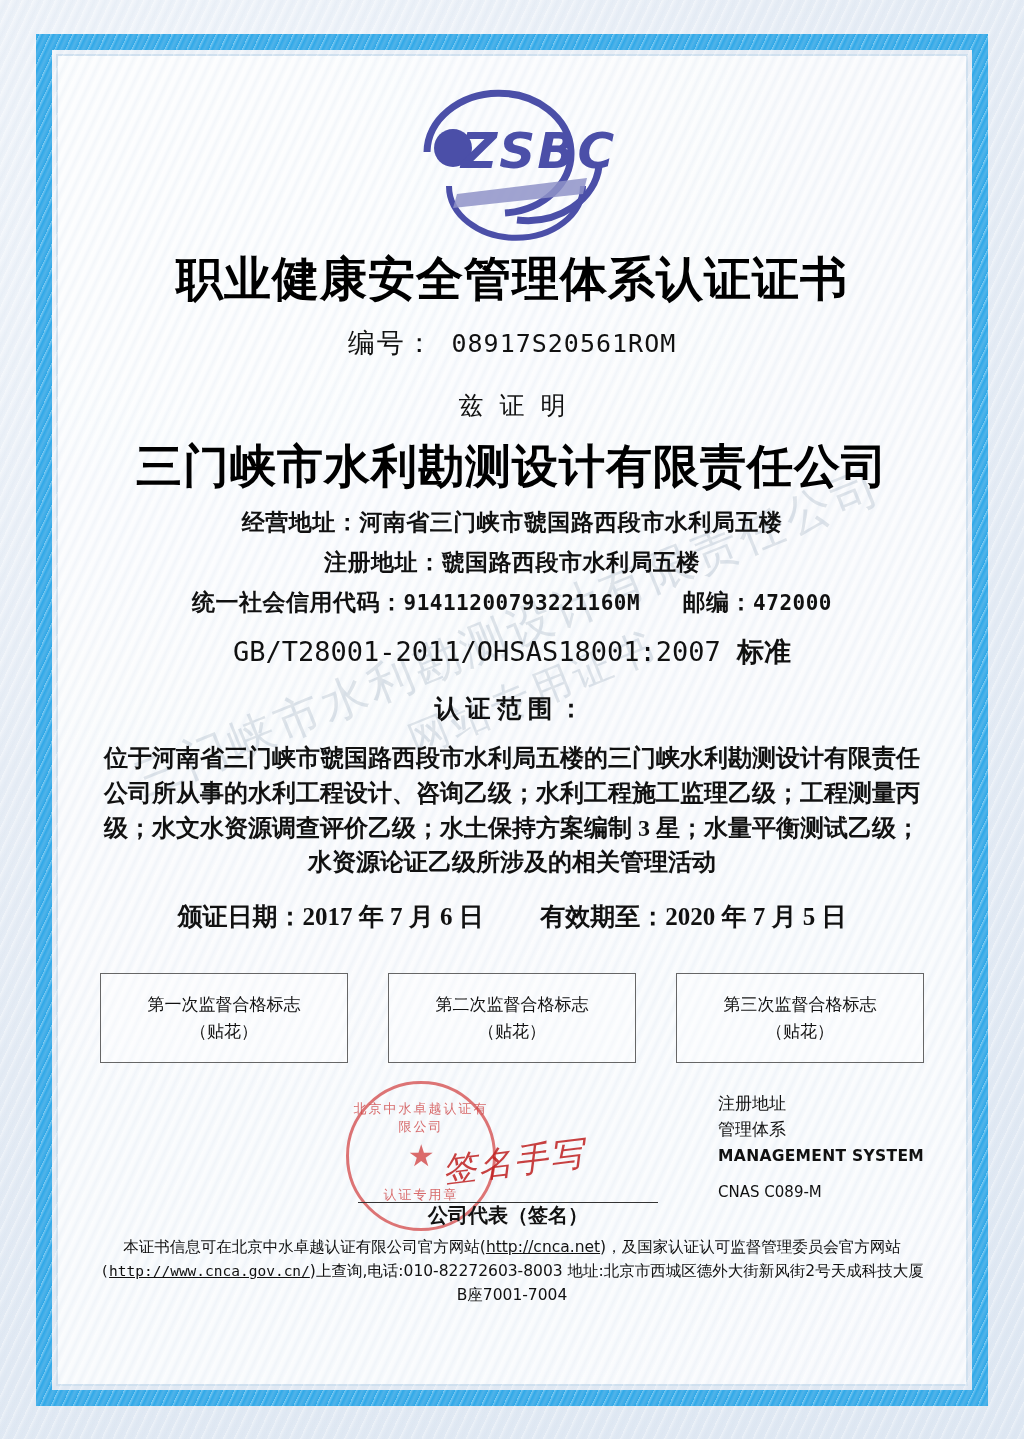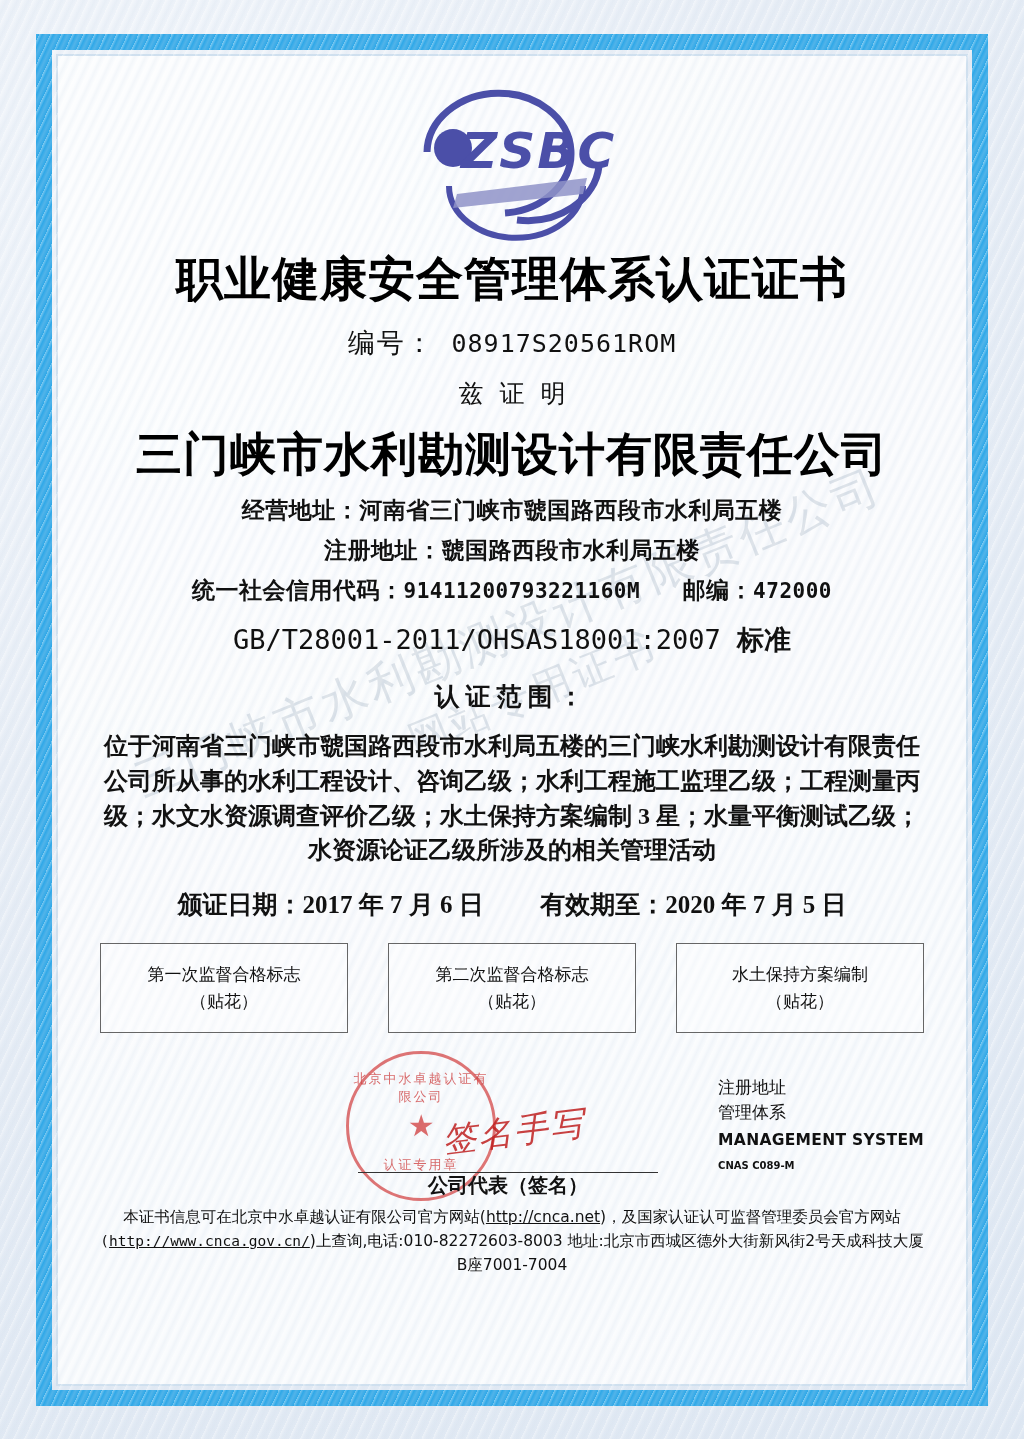--- a/index.html
+++ b/index.html
@@ -113,21 +113,21 @@
     font-family: "Liberation Serif", serif;
   }
   .cert-no .label { letter-spacing: 2px; }
   .cert-no .value {
     font-family: "DejaVu Sans Mono", monospace;
     font-size: 25px;
     margin-left: 10px;
     letter-spacing: 1px;
   }
   .hereby {
-    margin-top: 16px;
+    margin-top: 28px;
     font-size: 25px;
     letter-spacing: 16px;
     padding-left: 16px;
   }
   .company-name {
     margin-top: 14px;
     font-family: "DejaVu Sans", sans-serif;
     font-weight: bold;
     font-size: 46px;
     letter-spacing: 1px;
@@ -182,21 +182,21 @@
   .dates .sp { display: inline-block; width: 44px; }
   .note {
     margin-top: 8px;
     font-size: 18.5px;
     font-family: "DejaVu Sans", sans-serif;
     letter-spacing: 0px;
   }
 
   
   .boxes {
-    margin-top: 22px;
+    margin-top: 40px;
     display: flex;
     justify-content: space-between;
     padding: 0 6px;
   }
   .sup-box {
     width: 246px;
     height: 88px;
     border: 1px solid #666;
     display: flex;
     flex-direction: column;
@@ -297,23 +297,23 @@
   }
   .cnas-text .cn-line { font-size: 17px; color: #111; }
   .cnas-text .en-line {
     font-size: 15.5px;
     font-weight: bold;
     color: #111;
     margin-top: 3px;
     letter-spacing: .3px;
   }
   .cnas-text .code-line {
-    font-size: 10px;
-    font-weight: bold;
-    margin-top: 6px;
+    font-size: 15px;
+    font-weight: normal;
+    margin-top: 12px;
   }
 
   
   .footer {
     margin-top: 6px;
     font-size: 15.5px;
     font-family: "DejaVu Sans", sans-serif;
     line-height: 1.55;
     color: #111;
     padding: 0 4px;
@@ -393,21 +393,21 @@
     <div class="boxes">
       <div class="sup-box">
         <div>第一次监督合格标志</div>
         <div>（贴花）</div>
       </div>
       <div class="sup-box">
         <div>第二次监督合格标志</div>
         <div>（贴花）</div>
       </div>
       <div class="sup-box">
-        <div>水土保持方案编制</div>
+        <div>第三次监督合格标志</div>
         <div>（贴花）</div>
       </div>
     </div>
 
     <div class="bottom">
 
       <div class="seal-area">
         <div class="seal">
           <div class="seal-text-top">北京中水卓越认证有限公司</div>
           <div class="star">★</div>

